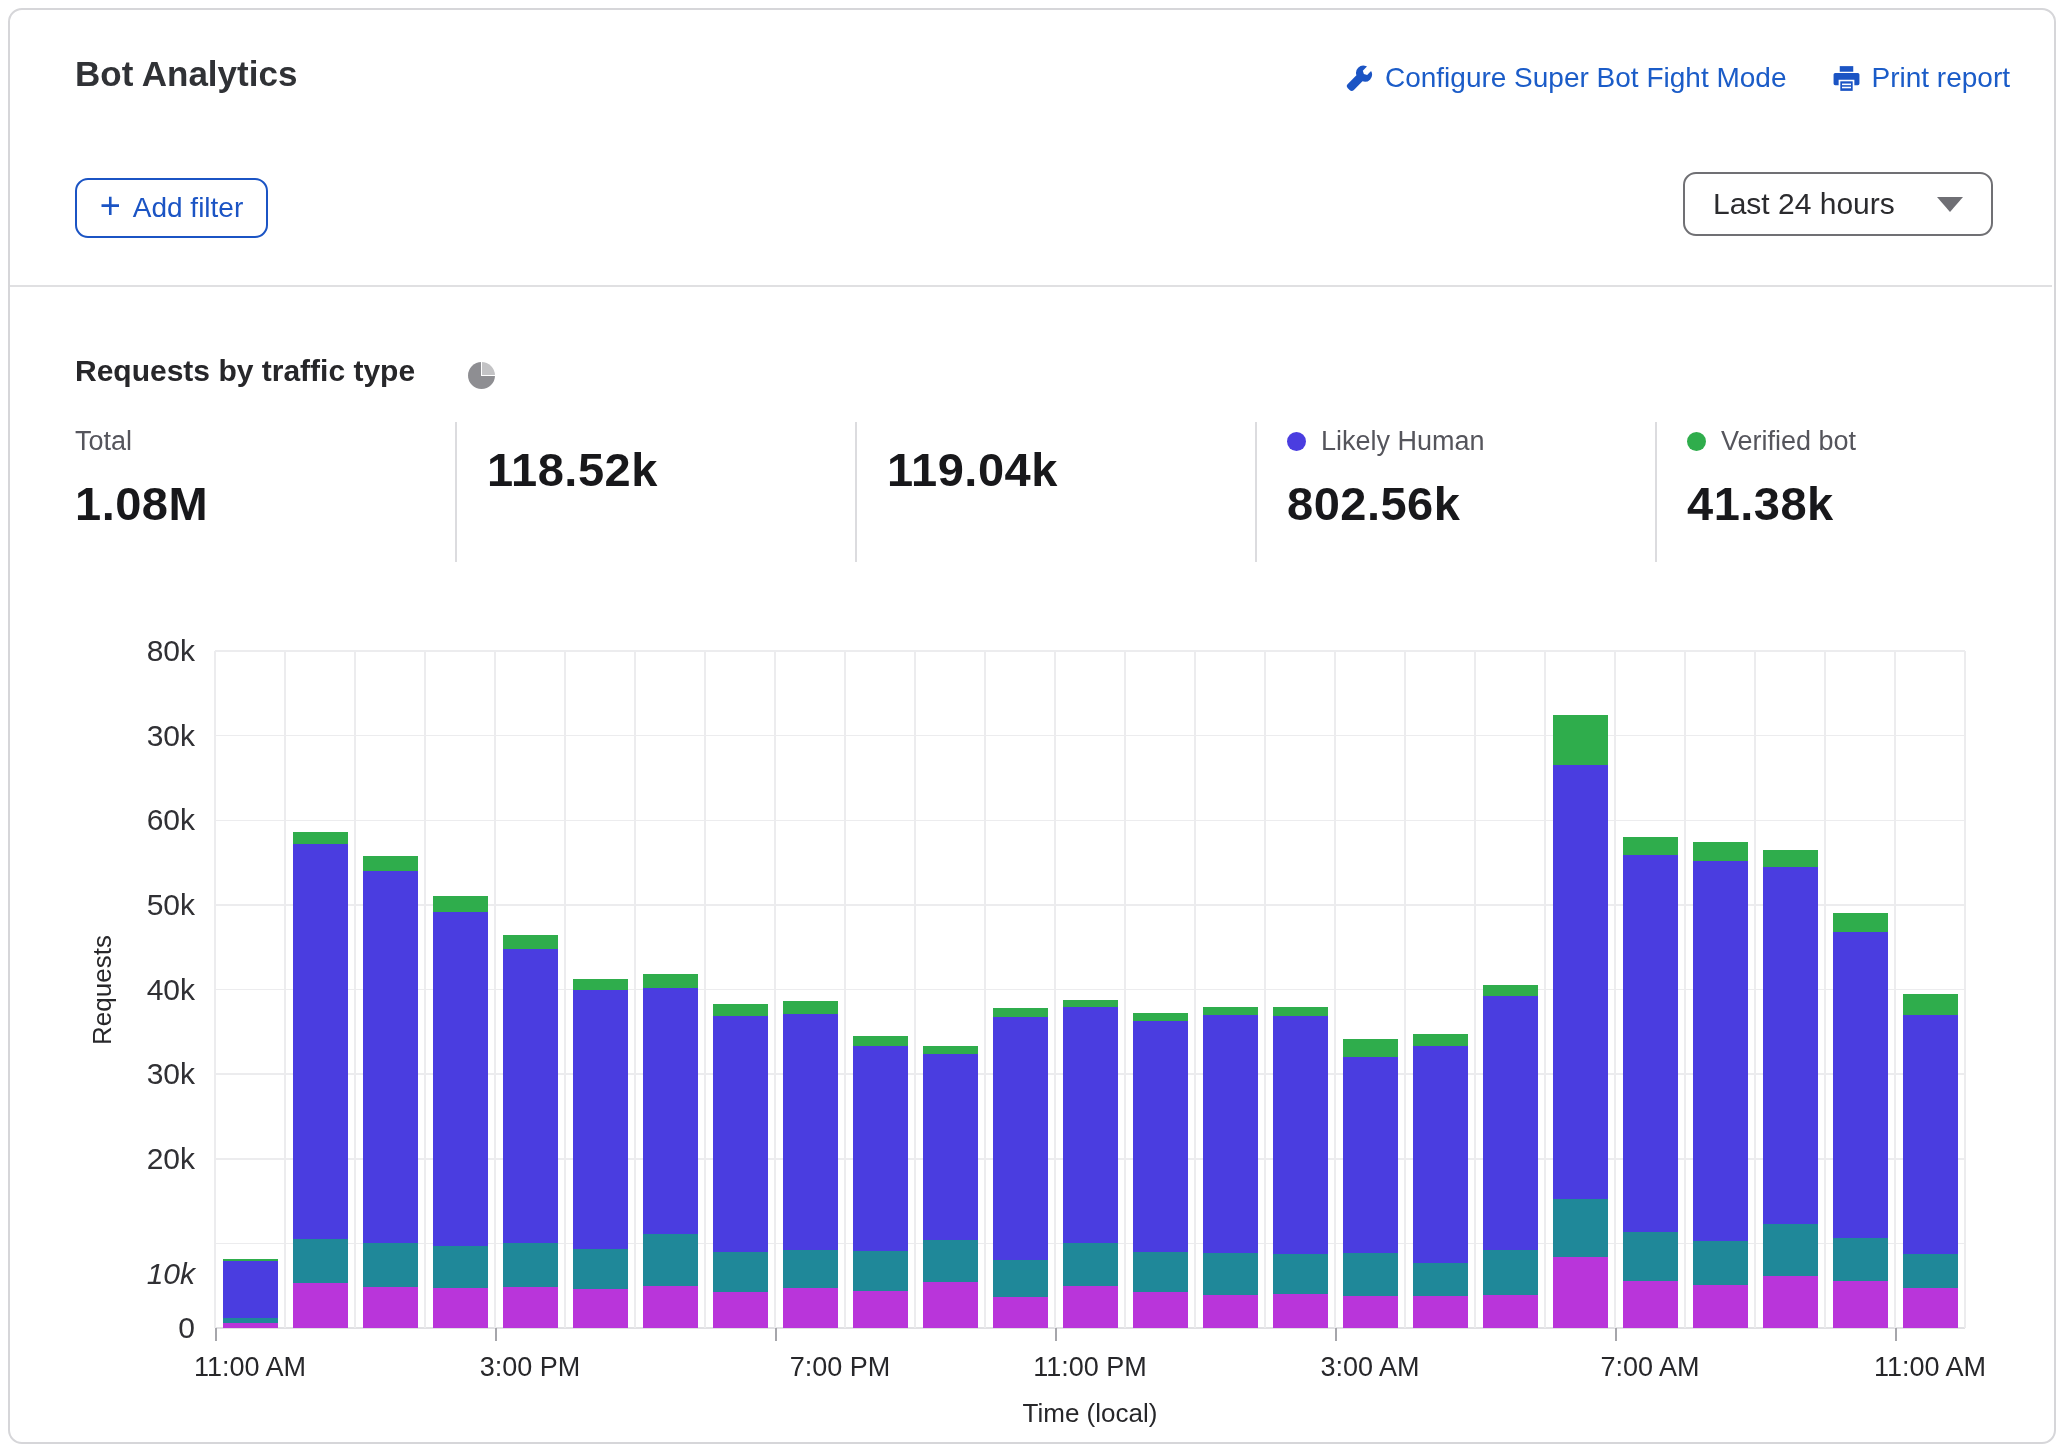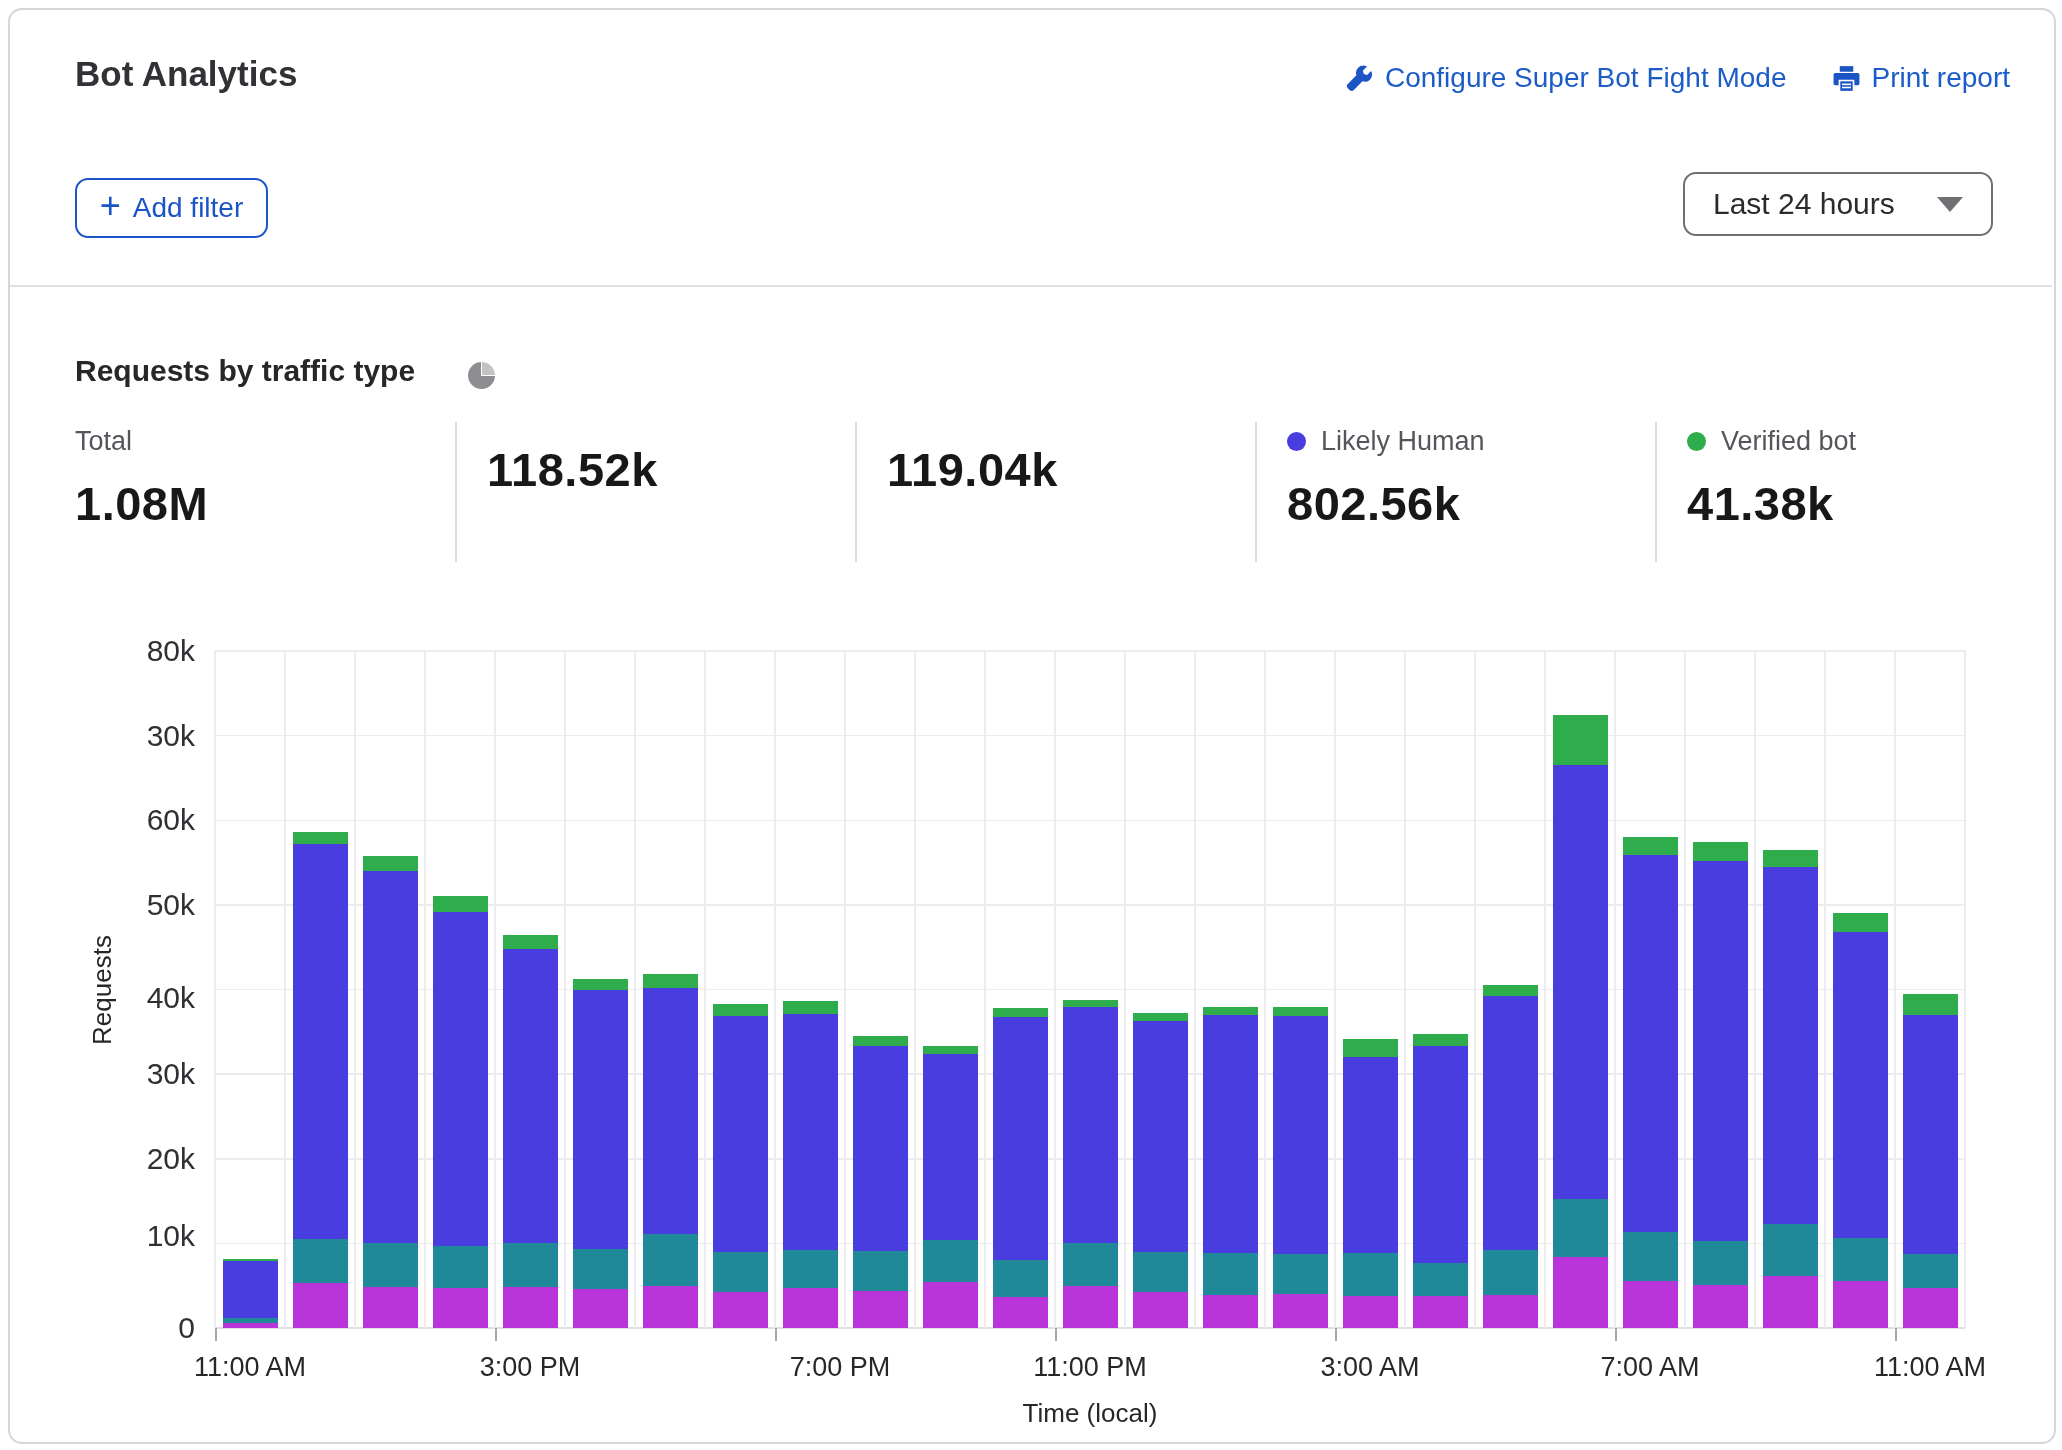--- a/index.html
+++ b/index.html
@@ -122,27 +122,27 @@
   </div>
   <div class="vdivider" style="left:455px;"></div>
   <div class="vdivider" style="left:855px;"></div>
   <div class="vdivider" style="left:1255px;"></div>
   <div class="vdivider" style="left:1655px;"></div>
 
   <div class="chart-root" id="chart-root">
       <div class="gridline-h" style="left: 215px; top: 727.25px; width: 1750px; background: rgb(224, 224, 227);"></div>
       <div class="ytick-label" style="left: 105px; top: 728px;">0</div>
       <div class="gridline-h" style="left: 215px; top: 642.625px; width: 1750px; background: rgb(236, 236, 238);"></div>
-      <div class="ytick-label" style="left: 105px; top: 636px;">10k</div>
+      <div class="ytick-label" style="left: 105px; top: 674px; font-style: italic;">10k</div>
       <div class="gridline-h" style="left: 215px; top: 558px; width: 1750px; background: rgb(236, 236, 238);"></div>
       <div class="ytick-label" style="left: 105px; top: 558.75px;">20k</div>
       <div class="gridline-h" style="left: 215px; top: 473.375px; width: 1750px; background: rgb(236, 236, 238);"></div>
       <div class="ytick-label" style="left: 105px; top: 474.125px;">30k</div>
       <div class="gridline-h" style="left: 215px; top: 388.75px; width: 1750px; background: rgb(236, 236, 238);"></div>
-      <div class="ytick-label" style="left: 105px; top: 389.5px; margin-top: 8px;">40k</div>
+      <div class="ytick-label" style="left: 105px; top: 389.5px;">40k</div>
       <div class="gridline-h" style="left: 215px; top: 304.125px; width: 1750px; background: rgb(236, 236, 238);"></div>
       <div class="ytick-label" style="left: 105px; top: 304.875px;">50k</div>
       <div class="gridline-h" style="left: 215px; top: 219.5px; width: 1750px; background: rgb(236, 236, 238);"></div>
       <div class="ytick-label" style="left: 105px; top: 220.25px;">60k</div>
       <div class="gridline-h" style="left: 215px; top: 134.875px; width: 1750px; background: rgb(236, 236, 238);"></div>
       <div class="ytick-label" style="left: 105px; top: 135.625px;">30k</div>
       <div class="gridline-h" style="left: 215px; top: 50.25px; width: 1750px; background: rgb(236, 236, 238);"></div>
       <div class="ytick-label" style="left: 105px; top: 51px;">80k</div>
       <div class="gridline-v" style="left: 214.25px; top: 51px; height: 677px;"></div>
       <div class="gridline-v" style="left: 284.25px; top: 51px; height: 677px;"></div>

